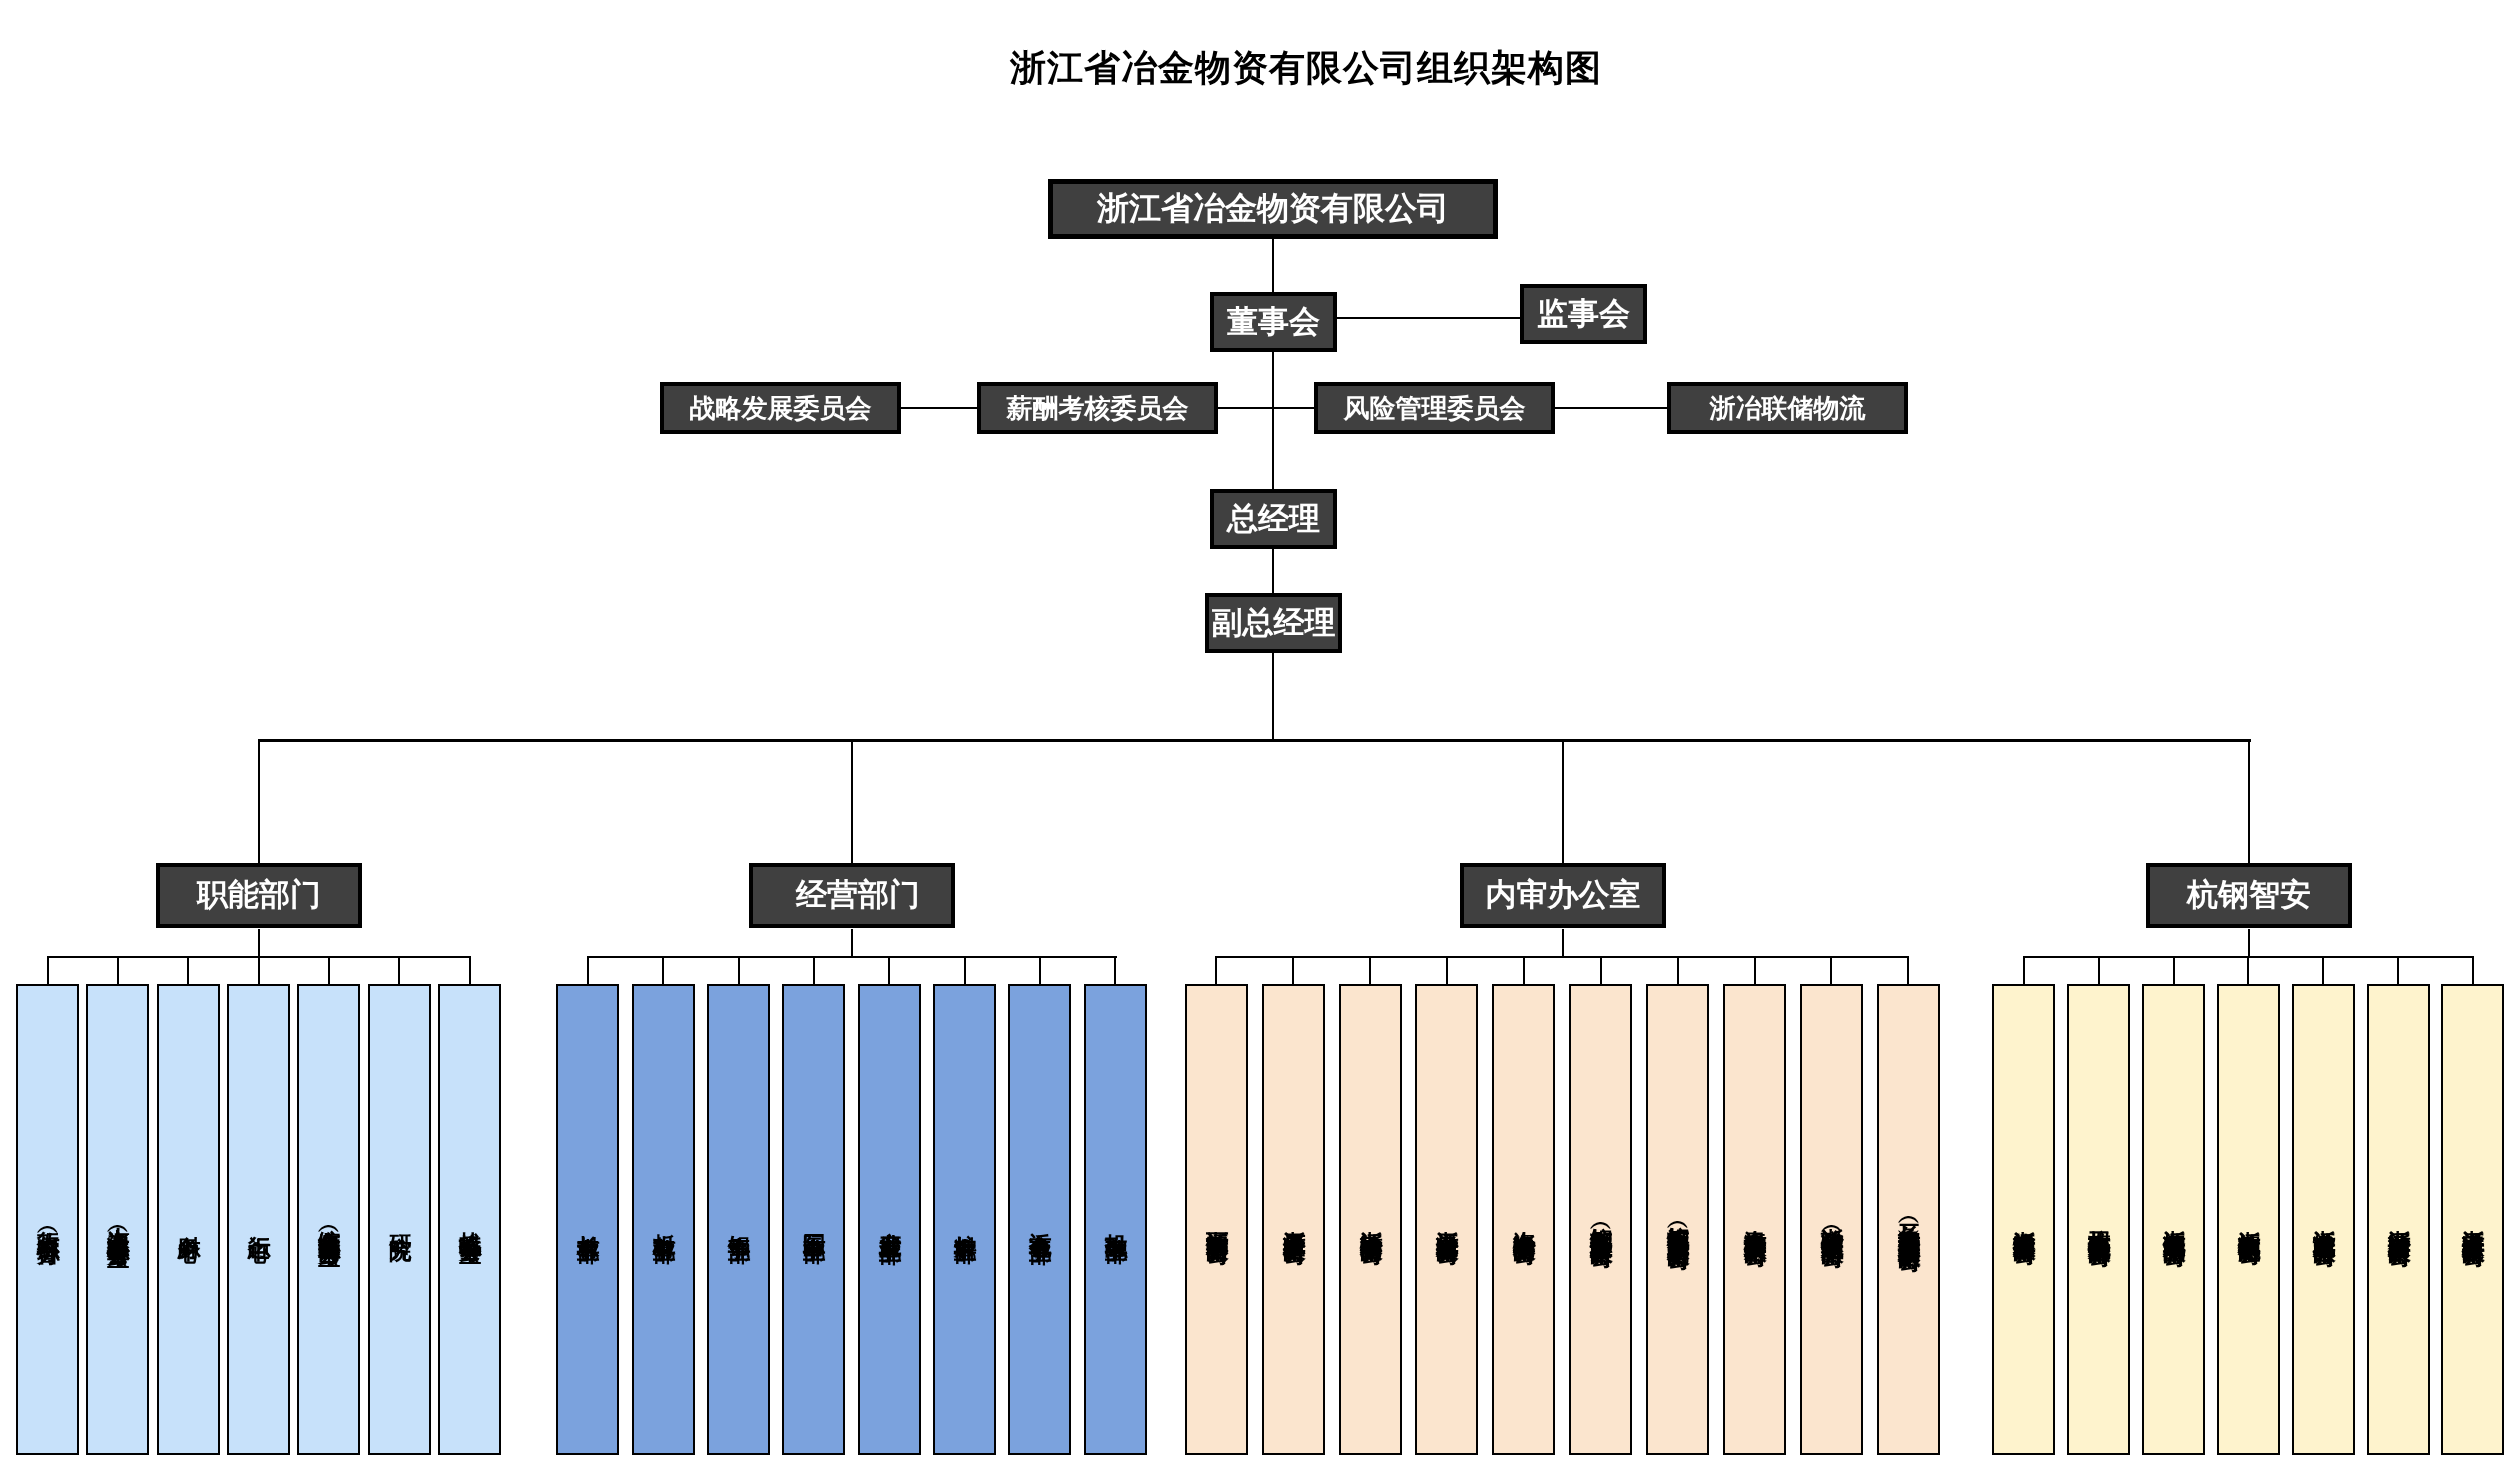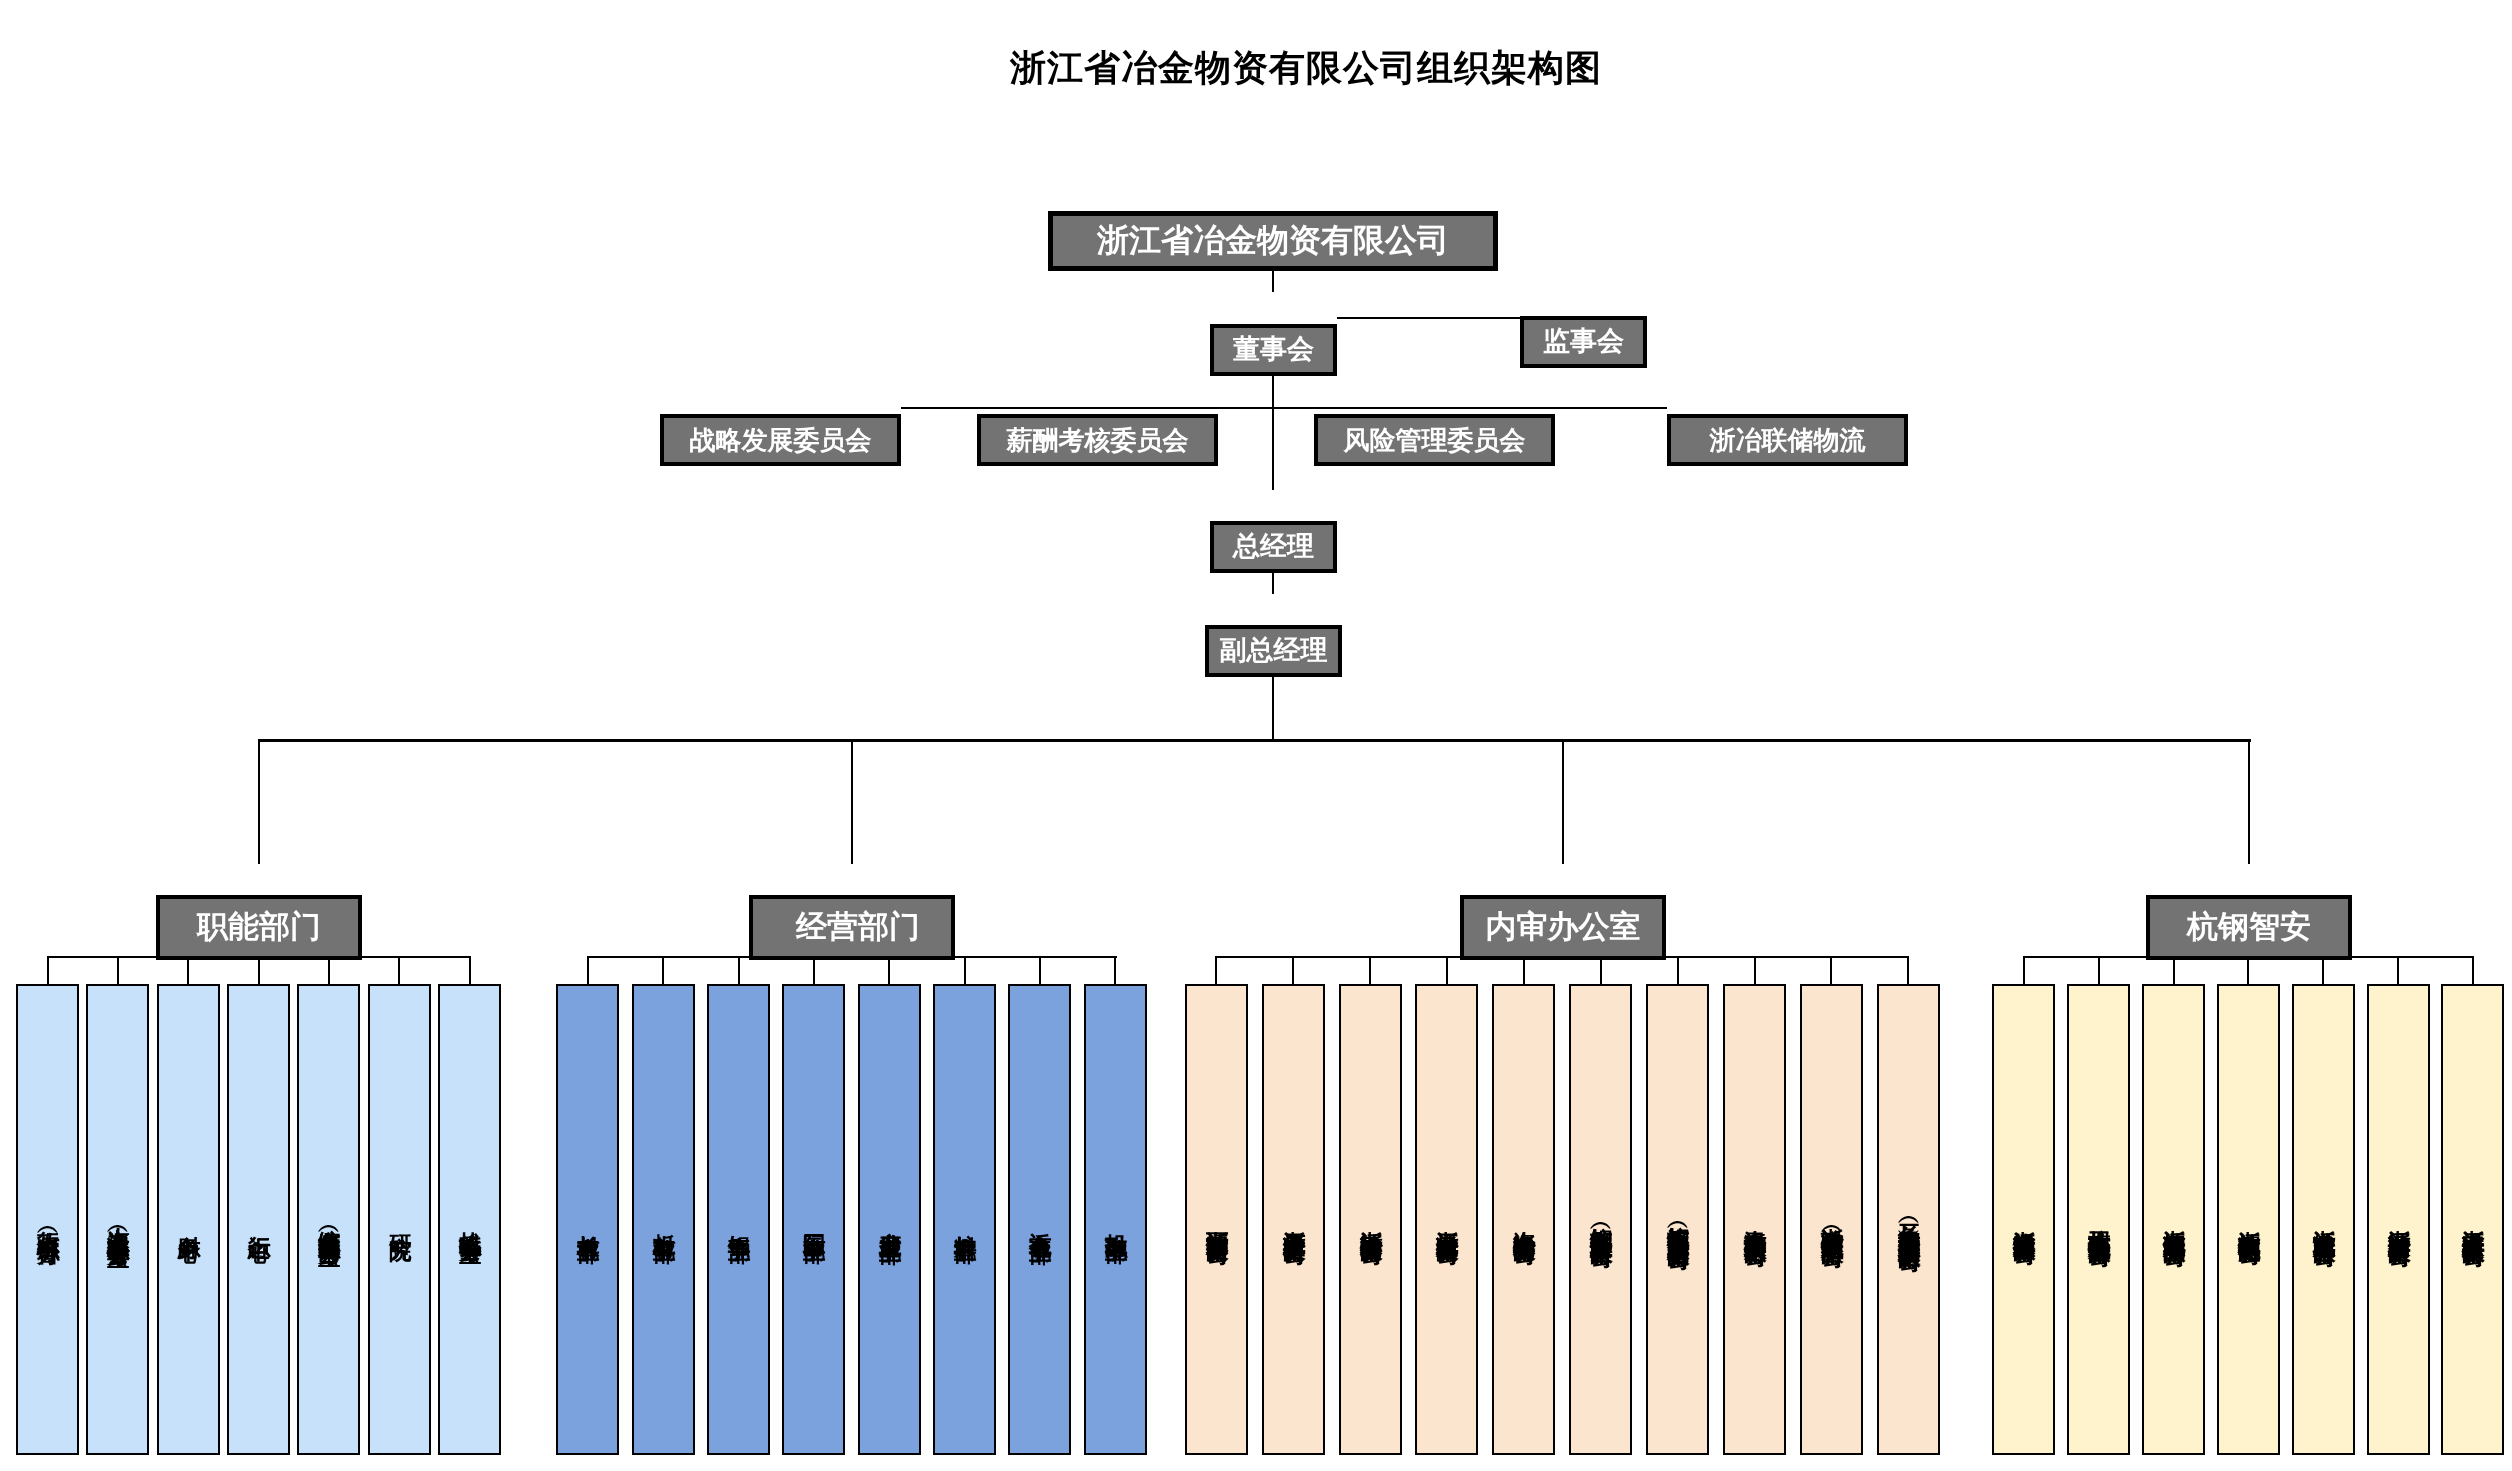--- a/index.html
+++ b/index.html
@@ -4,31 +4,30 @@
 <style>
   html,body{margin:0;padding:0;}
   body{
     width:2512px;height:1472px;position:relative;background:#ffffff;
     font-family:"Liberation Sans","DejaVu Sans",sans-serif;
     overflow:hidden;
   }
   .line{position:absolute;background:#000;z-index:1;}
   .box{
     position:absolute;box-sizing:border-box;z-index:2;
-    background:#737373;border:4px solid #000;color:#fff;font-weight:700;
+    background:#404040;border:4px solid #000;color:#fff;font-weight:700;
     display:flex;align-items:center;justify-content:center;text-align:center;
     line-height:1.1;
-    margin-top:32px;
   }
   .title{
     position:absolute;left:301px;top:44px;width:2010px;text-align:center;
     font-size:36px;font-weight:700;color:#000;z-index:2;letter-spacing:1px;
   }
   .root{left:1048px;top:179px;width:450px;height:60px;font-size:32px;border-width:5px;}
-  .small{width:127px;height:52px;font-size:27px;}
+  .small{width:127px;height:60px;font-size:31px;}
   .committee{width:241px;height:52px;font-size:26px;top:382px;}
   .hdr{width:206px;height:65px;font-size:31px;top:863px;}
   .vbox{
     position:absolute;box-sizing:border-box;z-index:2;top:984px;width:63px;height:471px;
     border:2.5px solid #000;
     display:flex;align-items:center;justify-content:center;
   }
   .vbox span{
     writing-mode:vertical-rl;text-orientation:mixed;
     font-size:22.6px;font-weight:700;color:#000;letter-spacing:1.5px;

